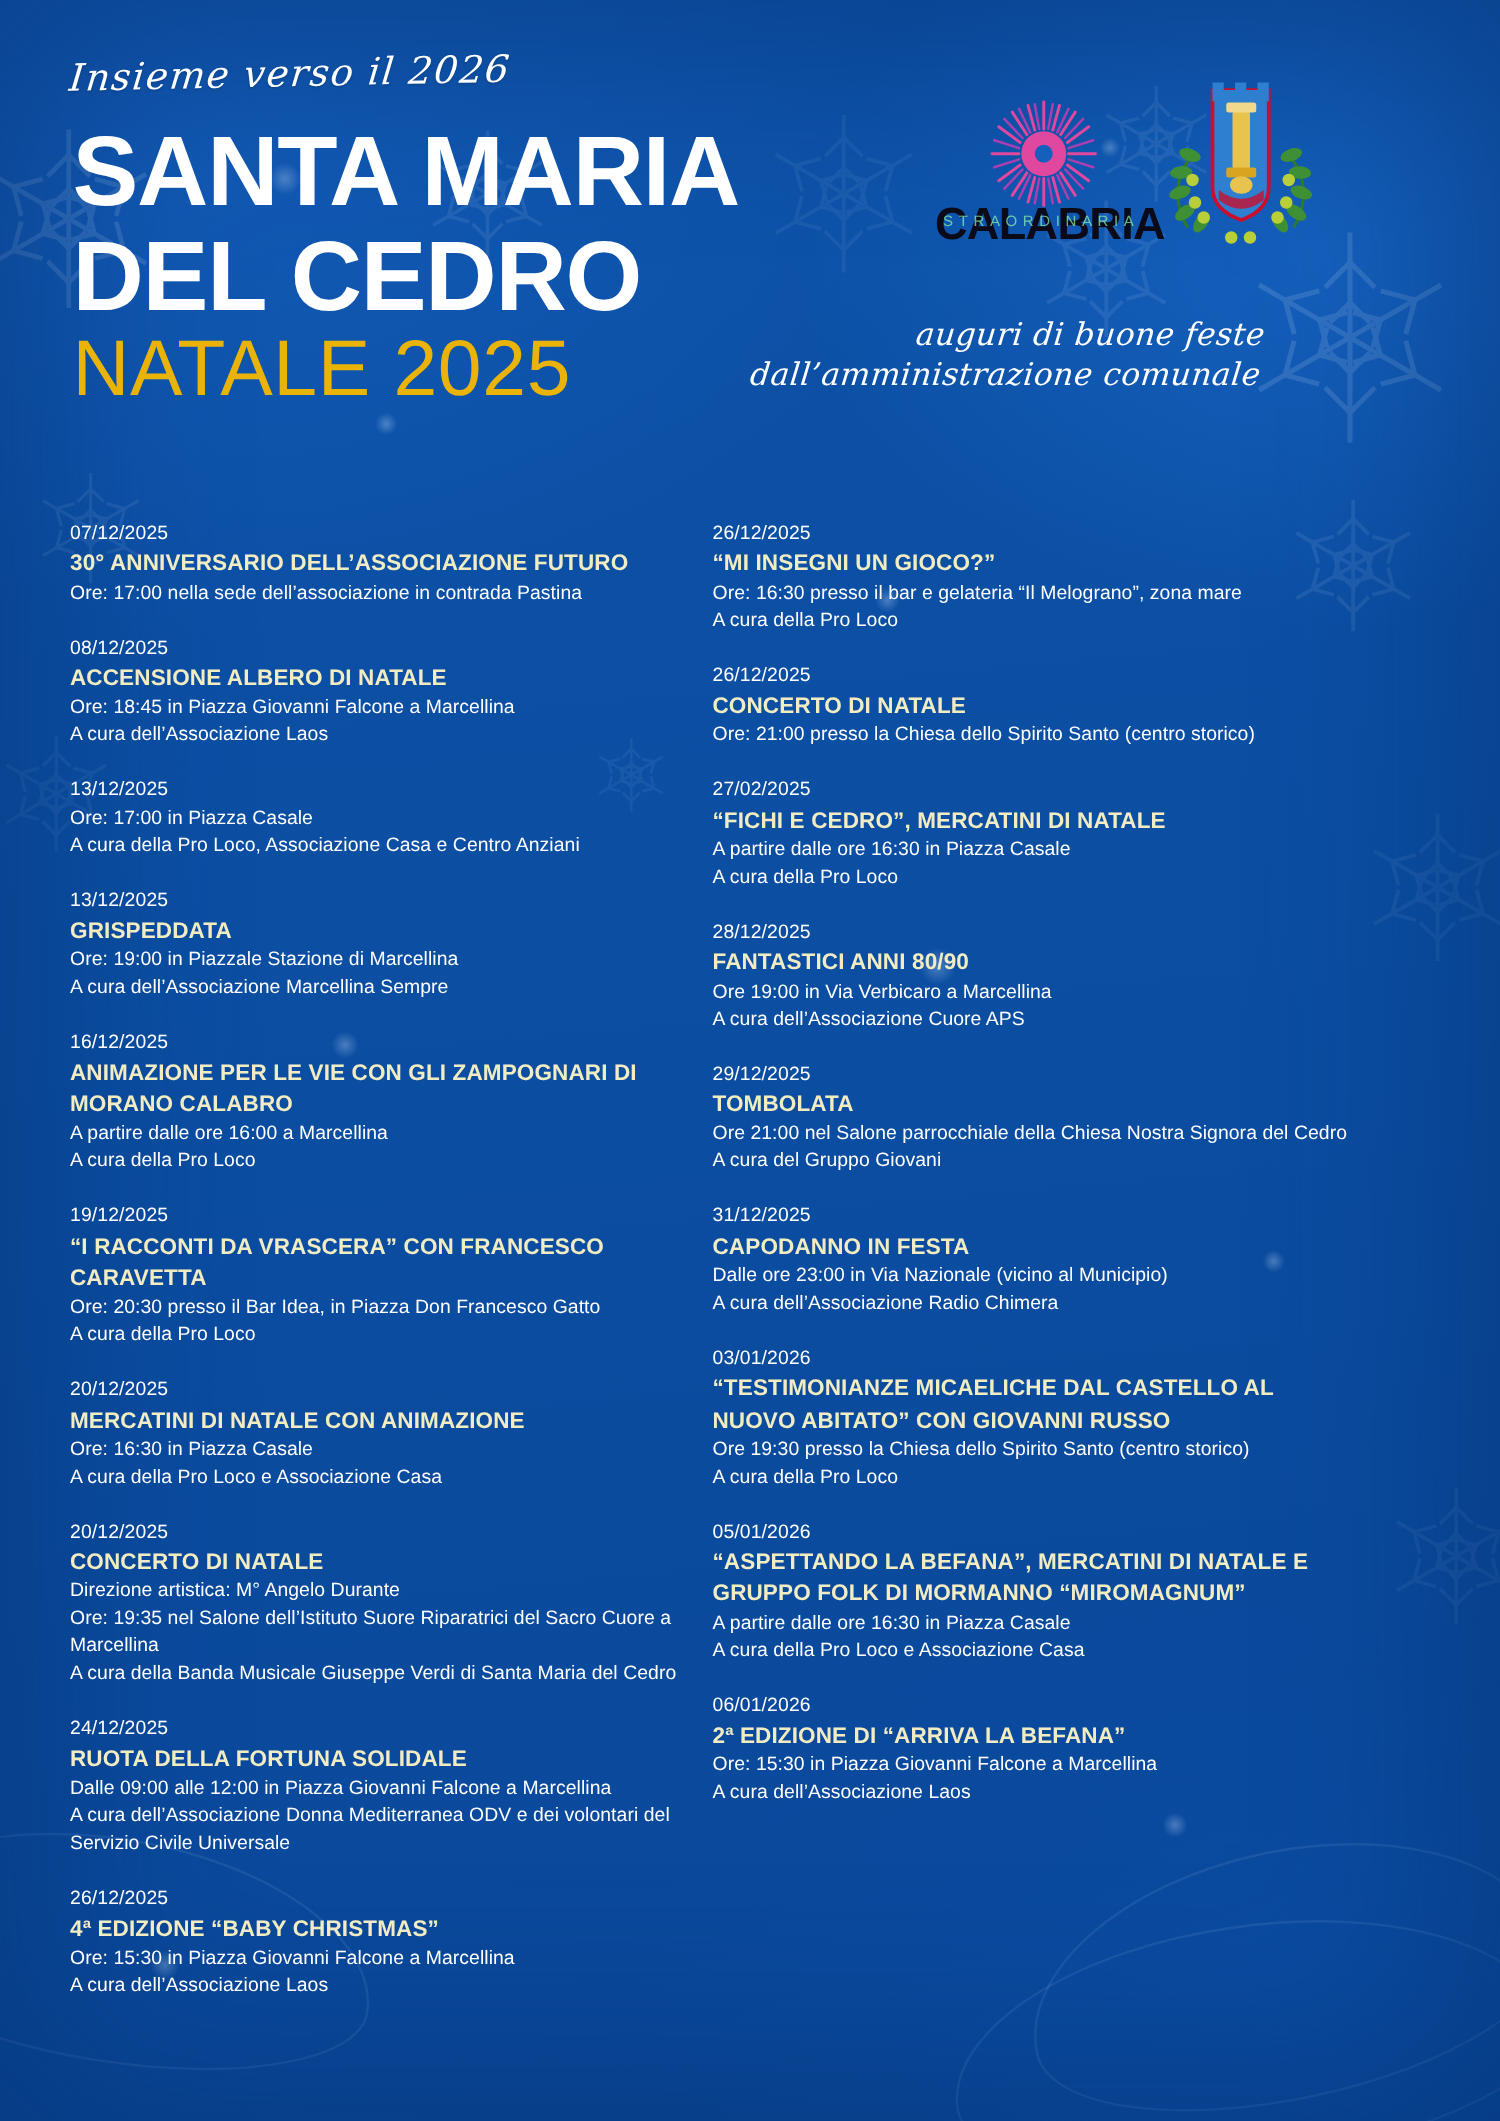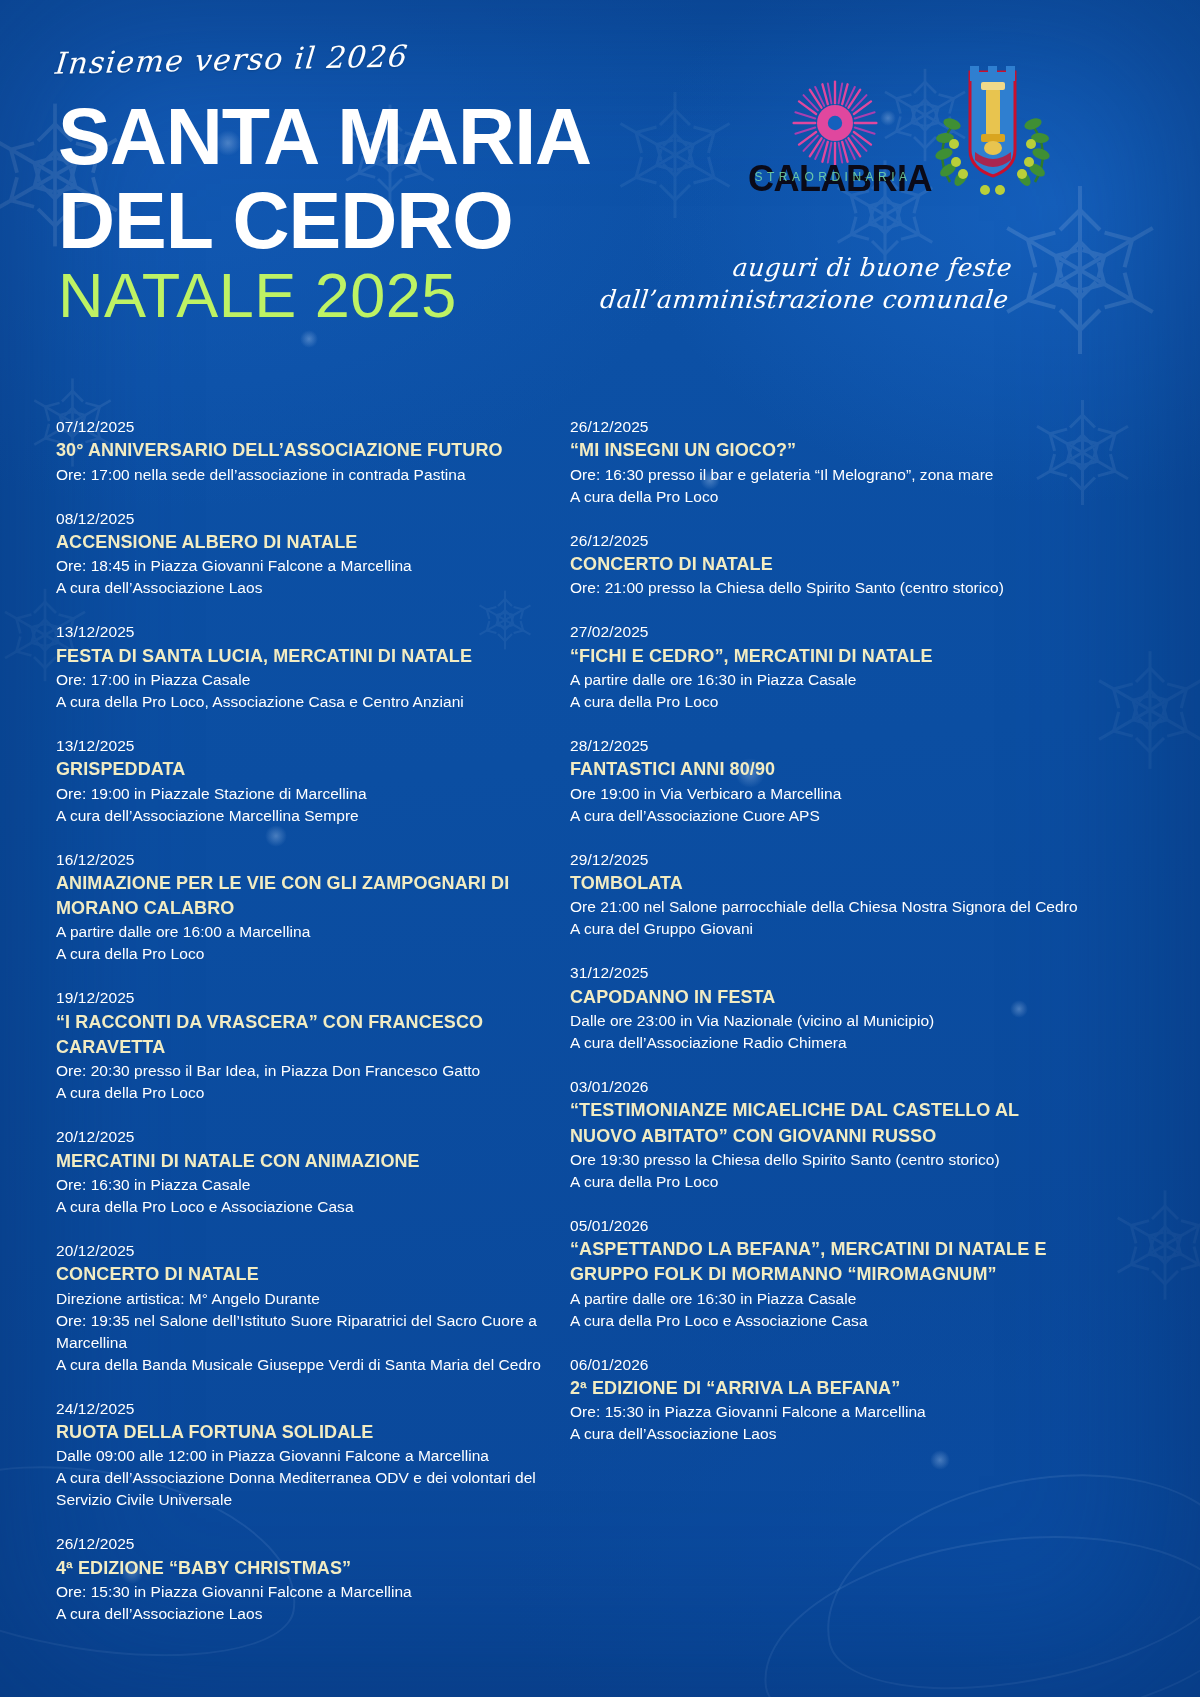--- a/index.html
+++ b/index.html
@@ -53,21 +53,21 @@
   .title-block { position:absolute; left:58px; top:100px; }
   .t1, .t2 {
     font-family:"Liberation Sans", sans-serif;
     font-weight:bold; color:#ffffff;
     font-size:79px; line-height:.94;
     letter-spacing:-1px;
   }
   .t2 { margin-top:10px; }
   .t3 {
     font-family:"Liberation Sans", sans-serif;
-    font-weight:400; color:#bef264;
+    font-weight:400; color:#eab308;
     font-size:63px; line-height:1.02;
     letter-spacing:.5px; margin-top:4px;
   }
   .greeting {
     position:absolute; right:190px; top:252px;
     text-align:right;
     font-family:"DejaVu Serif", serif;
     font-style:italic;
     font-size:25px; line-height:1.28;
     color:#ffffff;
@@ -349,21 +349,20 @@
         <div class="ev-line">Ore: 17:00 nella sede dell’associazione in contrada Pastina</div>
       </div>
       <div class="event">
         <div class="ev-date">08/12/2025</div>
         <div class="ev-title">ACCENSIONE ALBERO DI NATALE</div>
         <div class="ev-line">Ore: 18:45 in Piazza Giovanni Falcone a Marcellina</div>
         <div class="ev-line">A cura dell’Associazione Laos</div>
       </div>
       <div class="event">
         <div class="ev-date">13/12/2025</div>
-        <div class="ev-title">FESTA DI SANTA LUCIA, MERCATINI DI NATALE</div>
         <div class="ev-line">Ore: 17:00 in Piazza Casale</div>
         <div class="ev-line">A cura della Pro Loco, Associazione Casa e Centro Anziani</div>
       </div>
       <div class="event">
         <div class="ev-date">13/12/2025</div>
         <div class="ev-title">GRISPEDDATA</div>
         <div class="ev-line">Ore: 19:00 in Piazzale Stazione di Marcellina</div>
         <div class="ev-line">A cura dell’Associazione Marcellina Sempre</div>
       </div>
       <div class="event">

